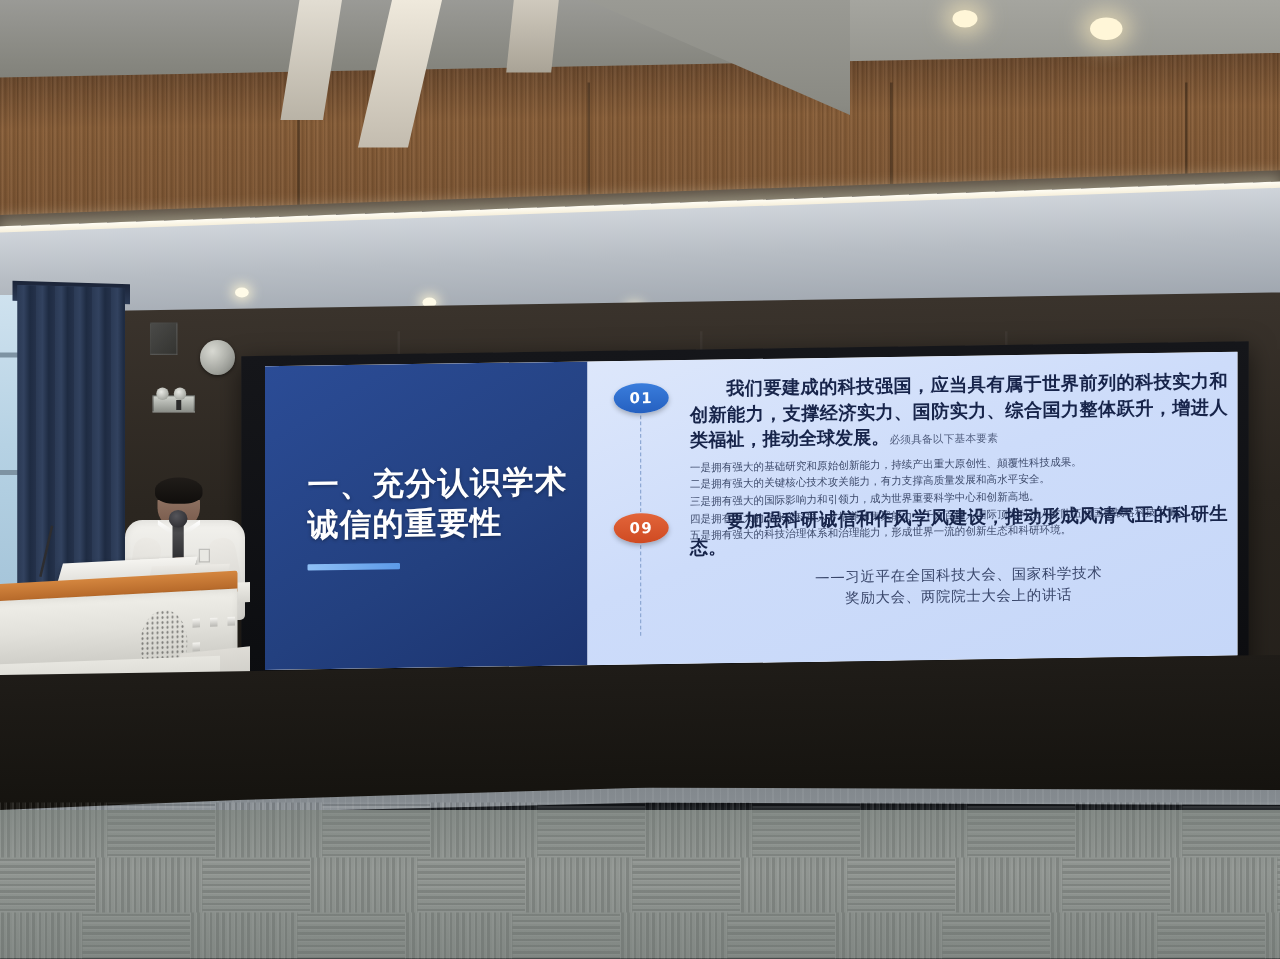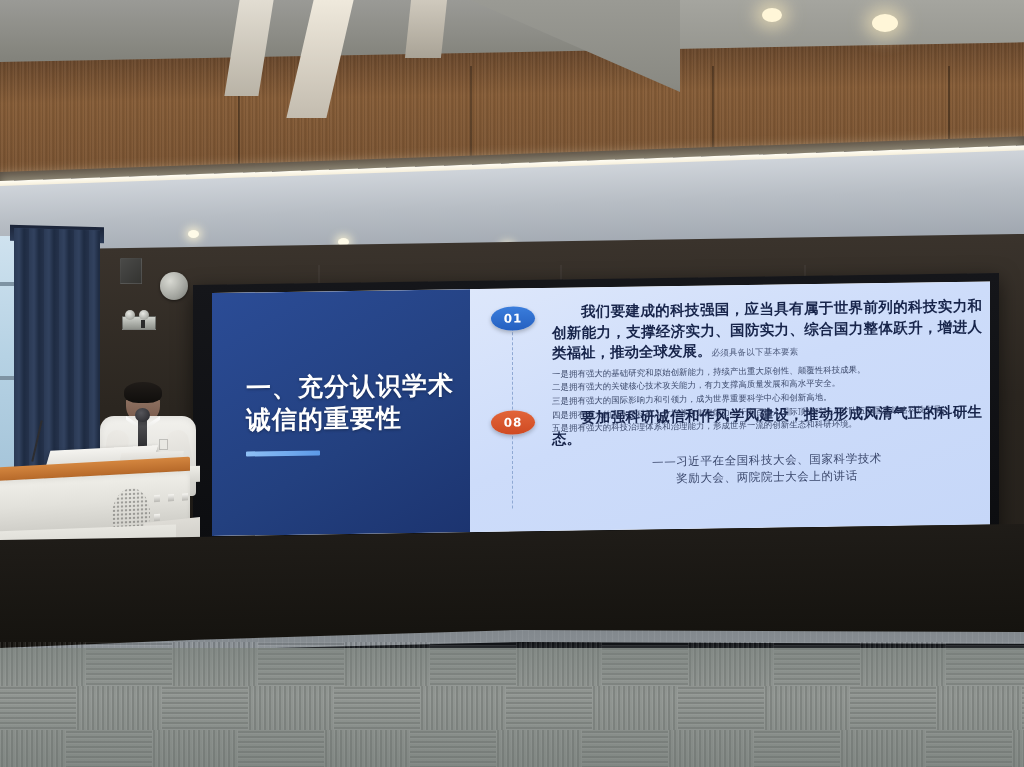--- a/index.html
+++ b/index.html
@@ -431,21 +431,21 @@
         <div class="lead"><span>我们要建成的科技强国，应当具有属于世界前列的科技实力和创新能力，支撑经济实力、国防实力、综合国力整体跃升，增进人类福祉，推动全球发展。</span><span class="tail">必须具备以下基本要素</span></div>
         <div class="subitems">
           <div class="subitem">一是拥有强大的基础研究和原始创新能力，持续产出重大原创性、颠覆性科技成果。</div>
           <div class="subitem">二是拥有强大的关键核心技术攻关能力，有力支撑高质量发展和高水平安全。</div>
           <div class="subitem">三是拥有强大的国际影响力和引领力，成为世界重要科学中心和创新高地。</div>
           <div class="subitem">四是拥有强大的高水平科技人才培养和集聚能力，千方百计人国际顶尖科技人才队伍和国家战略科技力量。</div>
           <div class="subitem">五是拥有强大的科技治理体系和治理能力，形成世界一流的创新生态和科研环境。</div>
         </div>
       </div>
 
-      <div class="badge badge-02">08</div>
+      <div class="badge badge-02">09</div>
 
       <div class="block block-02">
         <div class="lead">要加强科研诚信和作风学风建设，推动形成风清气正的科研生态。</div>
         <div class="attrib">
           <span class="l1">——习近平在全国科技大会、国家科学技术</span>
           <span class="l2">奖励大会、两院院士大会上的讲话</span>
         </div>
       </div>
     </div>
   </div>

